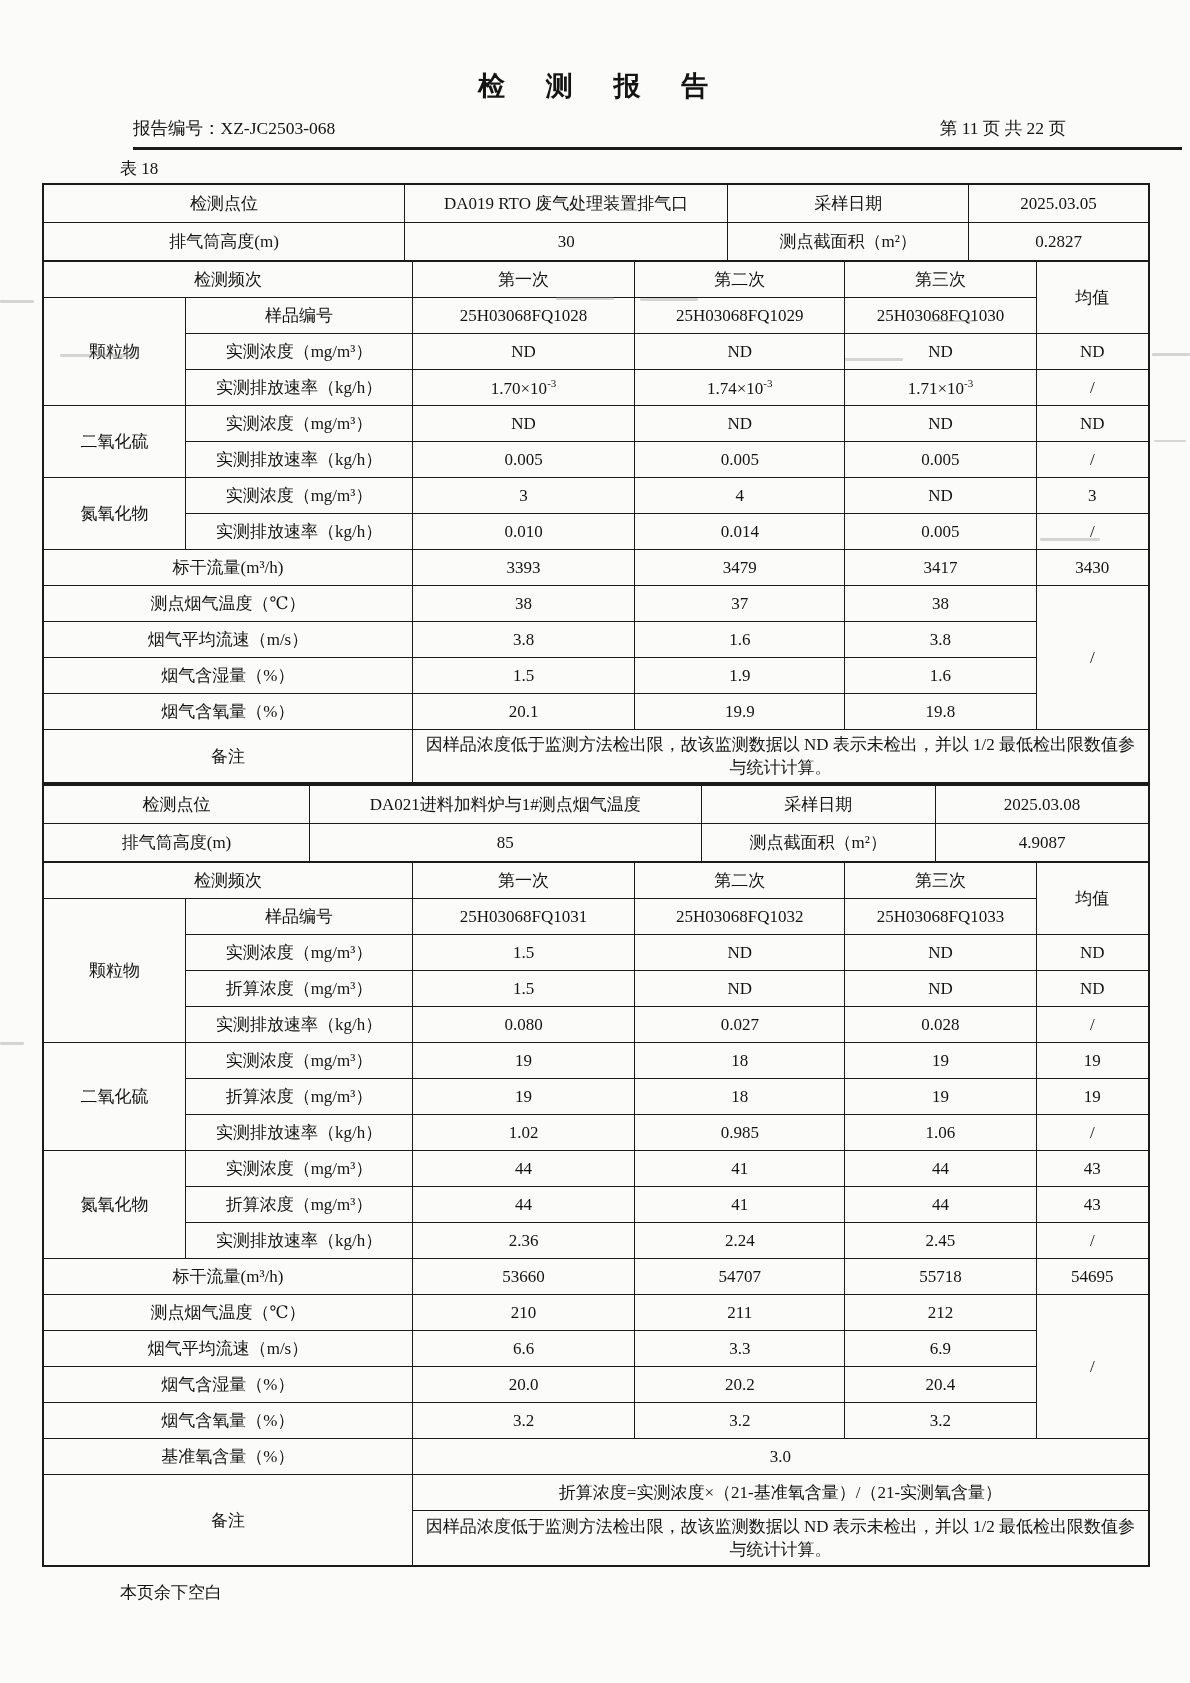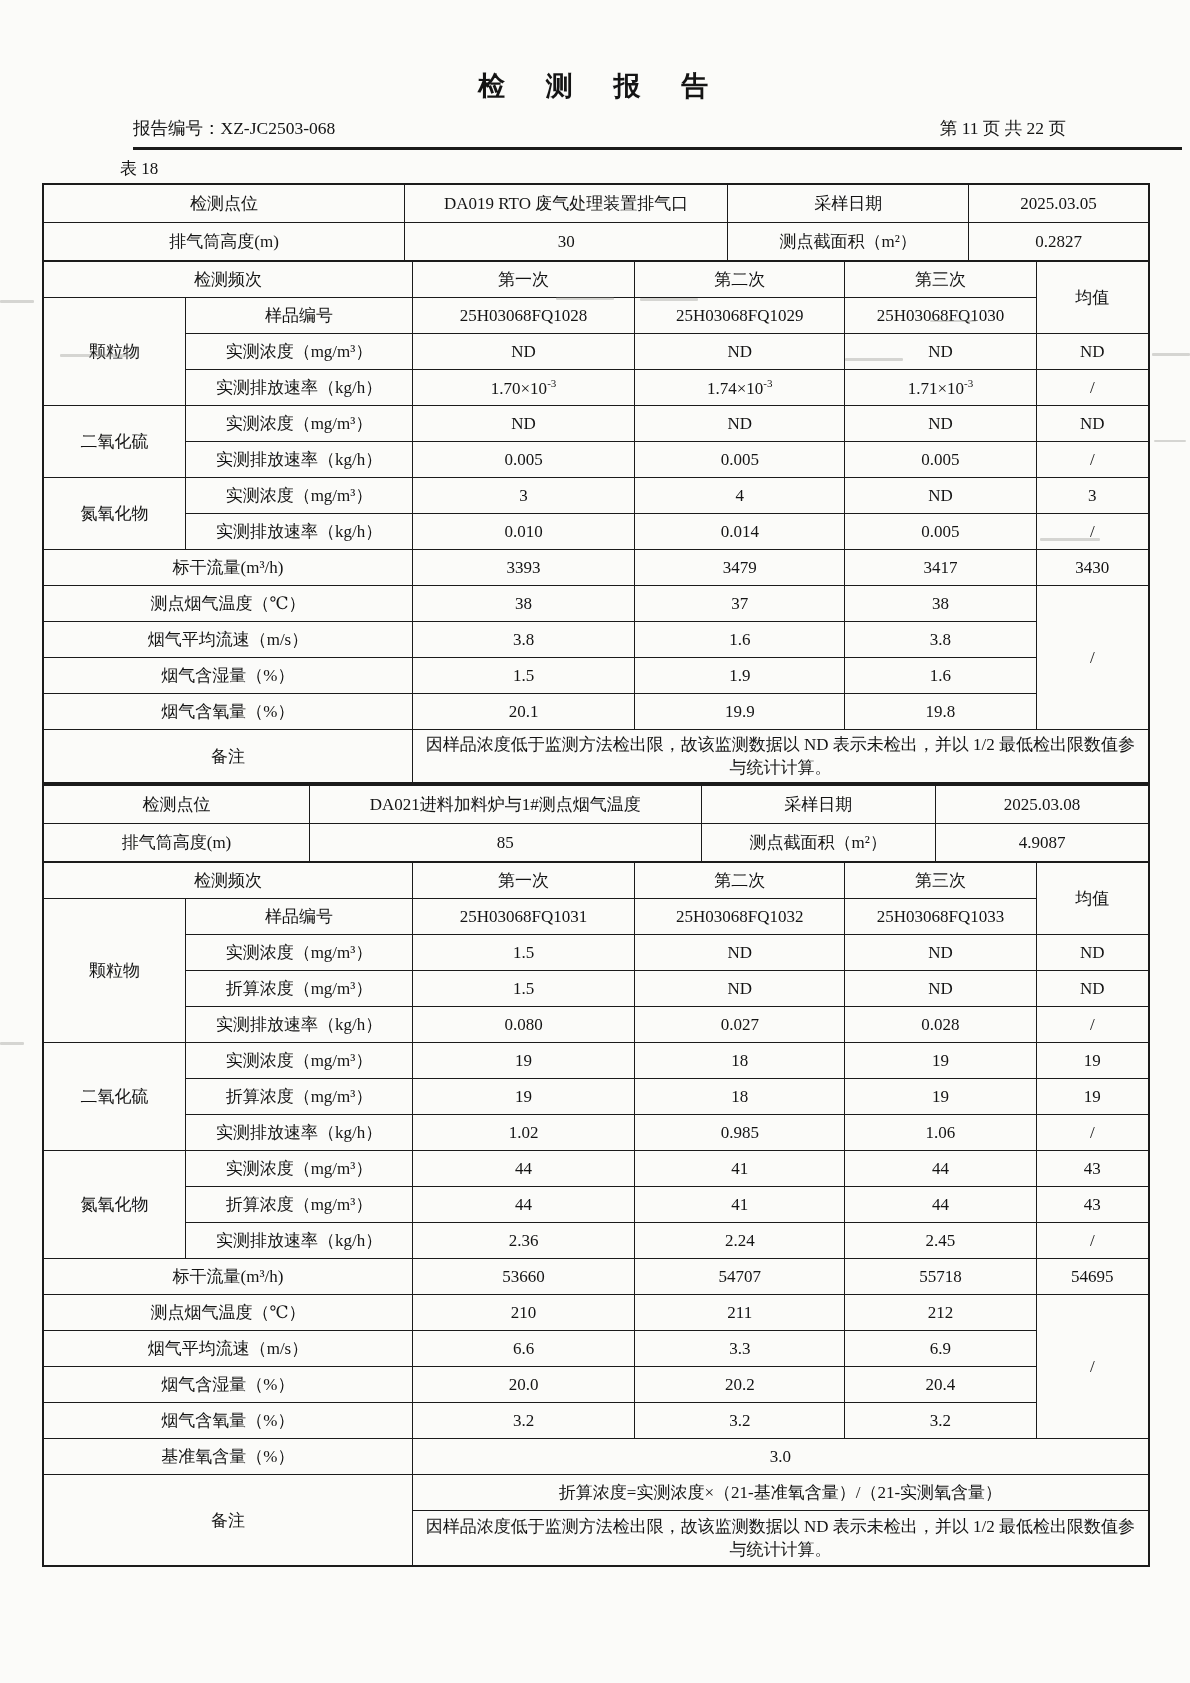--- a/index.html
+++ b/index.html
@@ -361,20 +361,21 @@
       <tr>
         <td colspan="2" rowspan="2">备注</td>
         <td colspan="4">折算浓度=实测浓度×（21-基准氧含量）/（21-实测氧含量）</td>
       </tr>
       <tr>
         <td colspan="4" class="tall2">因样品浓度低于监测方法检出限，故该监测数据以 ND 表示未检出，并以 1/2 最低检出限数值参与统计计算。</td>
       </tr>
     </tbody>
       </table>
 
+    <div class="footer-note">本页余下空白</div>
   </div>
 
   <div class="smudge" style="left:556px;top:297px;width:58px;height:3px;"></div>
   <div class="smudge" style="left:640px;top:298px;width:58px;height:3px;"></div>
   <div class="smudge" style="left:0;top:300px;width:34px;height:3px;"></div>
   <div class="smudge" style="left:60px;top:354px;width:74px;height:3px;"></div>
   <div class="smudge" style="left:845px;top:358px;width:58px;height:3px;"></div>
   <div class="smudge" style="left:1152px;top:353px;width:38px;height:3px;"></div>
   <div class="smudge" style="left:930px;top:320px;width:46px;height:2px;"></div>
   <div class="smudge" style="left:1040px;top:538px;width:60px;height:3px;"></div>

